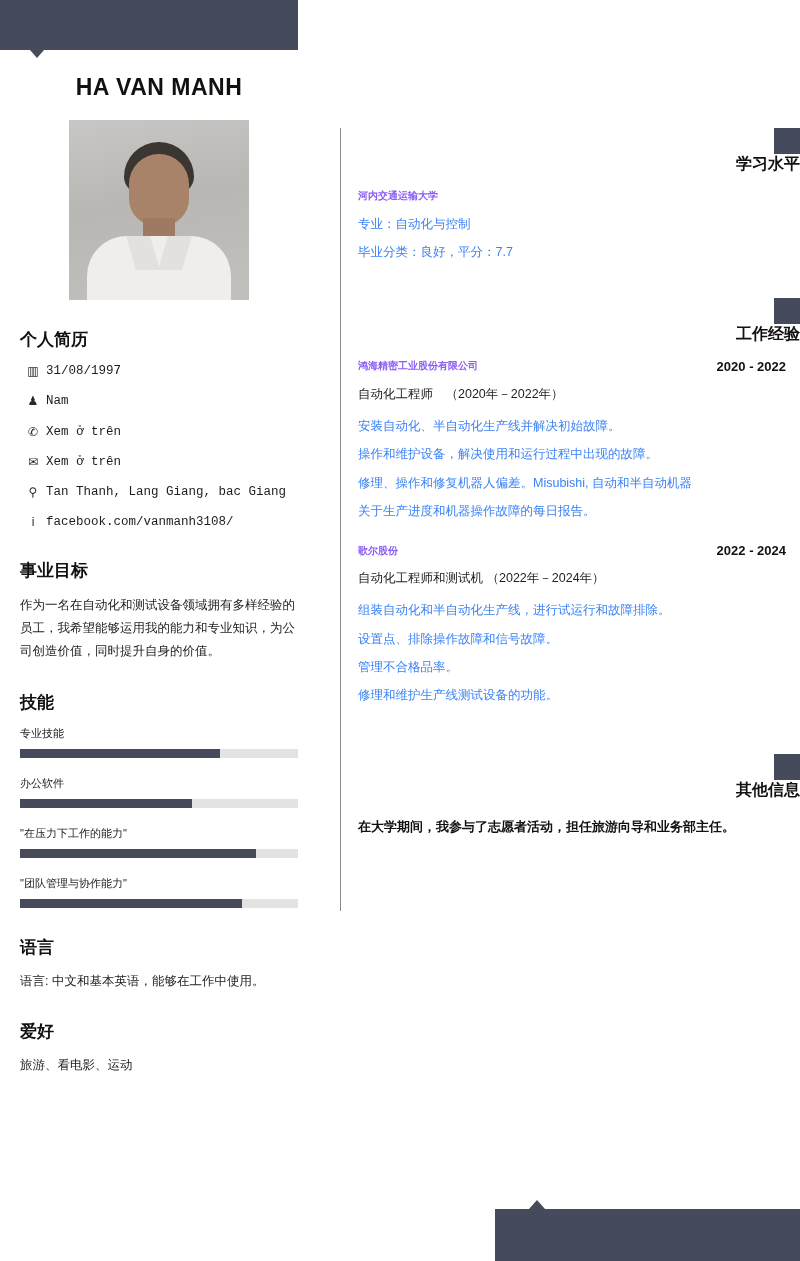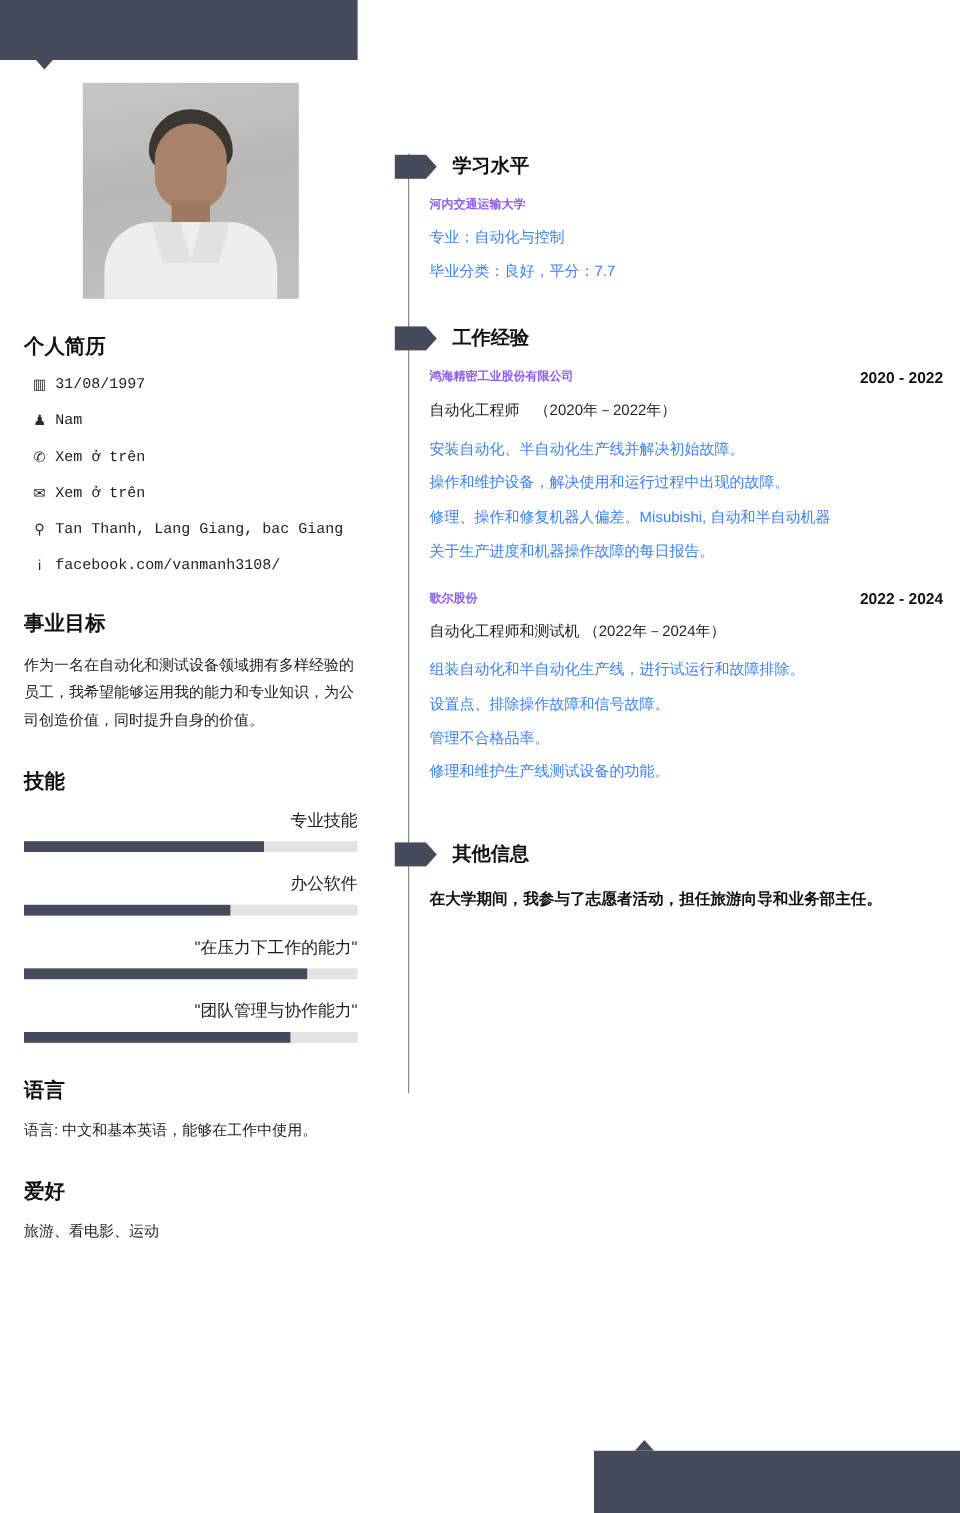--- a/index.html
+++ b/index.html
@@ -143,24 +143,23 @@
 
   .para {
     font-size: 12.5px;
     line-height: 1.85;
     color: #1d1d1d;
     margin: 0;
   }
 
   .skill { margin-bottom: 6px; }
   .skill-label {
-    font-size: 14px;
+    font-size: 11px;
     color: #1d1d1d;
     margin-bottom: 8px;
-    text-align: right;
   }
   .bar-bg {
     height: 9px;
     background: #e3e3e3;
     width: 100%;
     margin-bottom: 18px;
   }
   .bar-fill {
     height: 9px;
     background: #454b5a;
@@ -181,23 +180,24 @@
 
   
   .right-col {
     position: absolute;
     left: 330px; top: 128px;
     width: 470px;
   }
   .r-section { position: relative; margin-bottom: 4px; }
   .r-head {
     display: flex;
-    align-items: center;
+    align-items: flex-end;
     margin-left: -1px;
     margin-bottom: 14px;
+    flex-direction: column;
   }
   .arrow-tag {
     width: 26px; height: 20px;
     background: #454b5a;
     position: relative;
     flex: 0 0 26px;
   }
   .arrow-tag::after {
     content: "";
     position: absolute;
@@ -256,20 +256,21 @@
 </head>
 <body>
 
 <div class="top-bar"></div>
 <div class="top-bar-notch"></div>
 <div class="bottom-bar"></div>
 <div class="bottom-bar-notch"></div>
 
 <div class="left-col">
 
+  <div class="name">HA VAN MANH</div>
 
   <div class="photo">
     <div class="hair"></div>
     <div class="face"></div>
     <div class="neck"></div>
     <div class="shirt"></div>
     <div class="collar-l"></div>
     <div class="collar-r"></div>
   </div>
 

